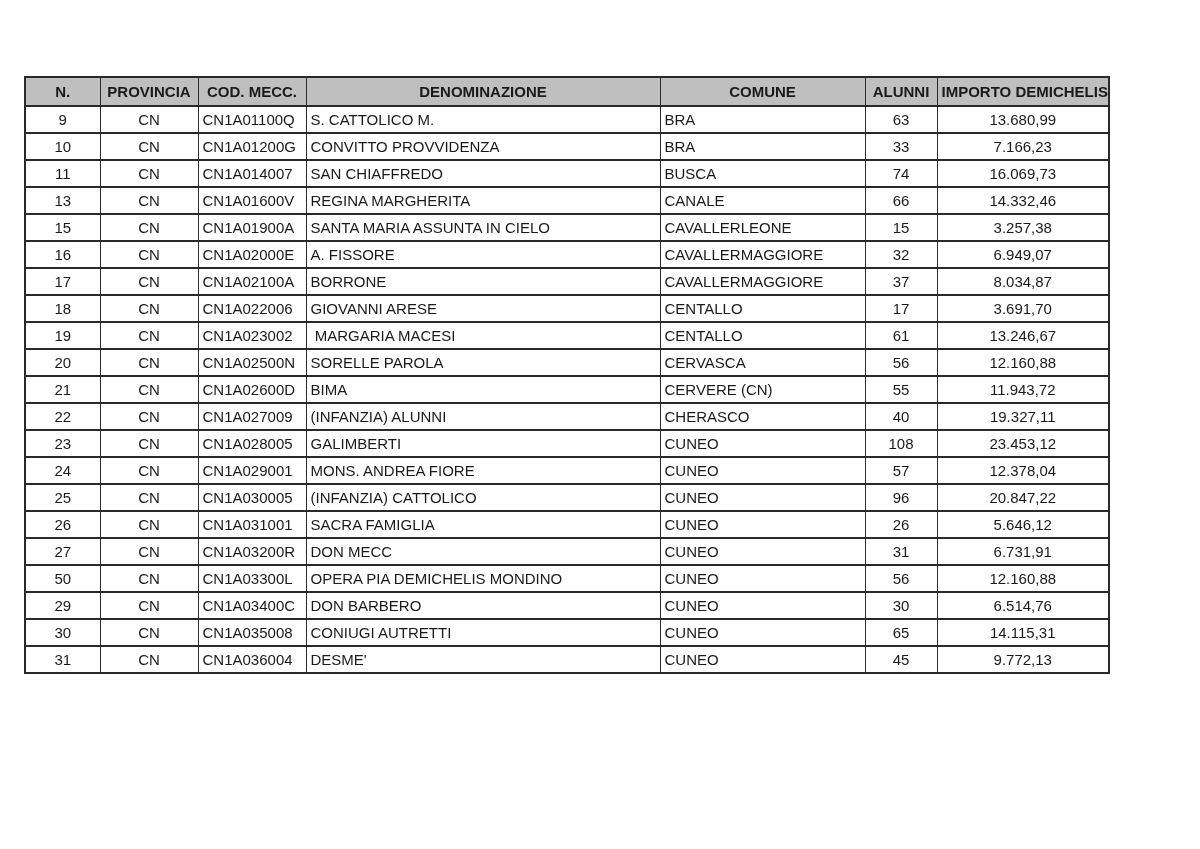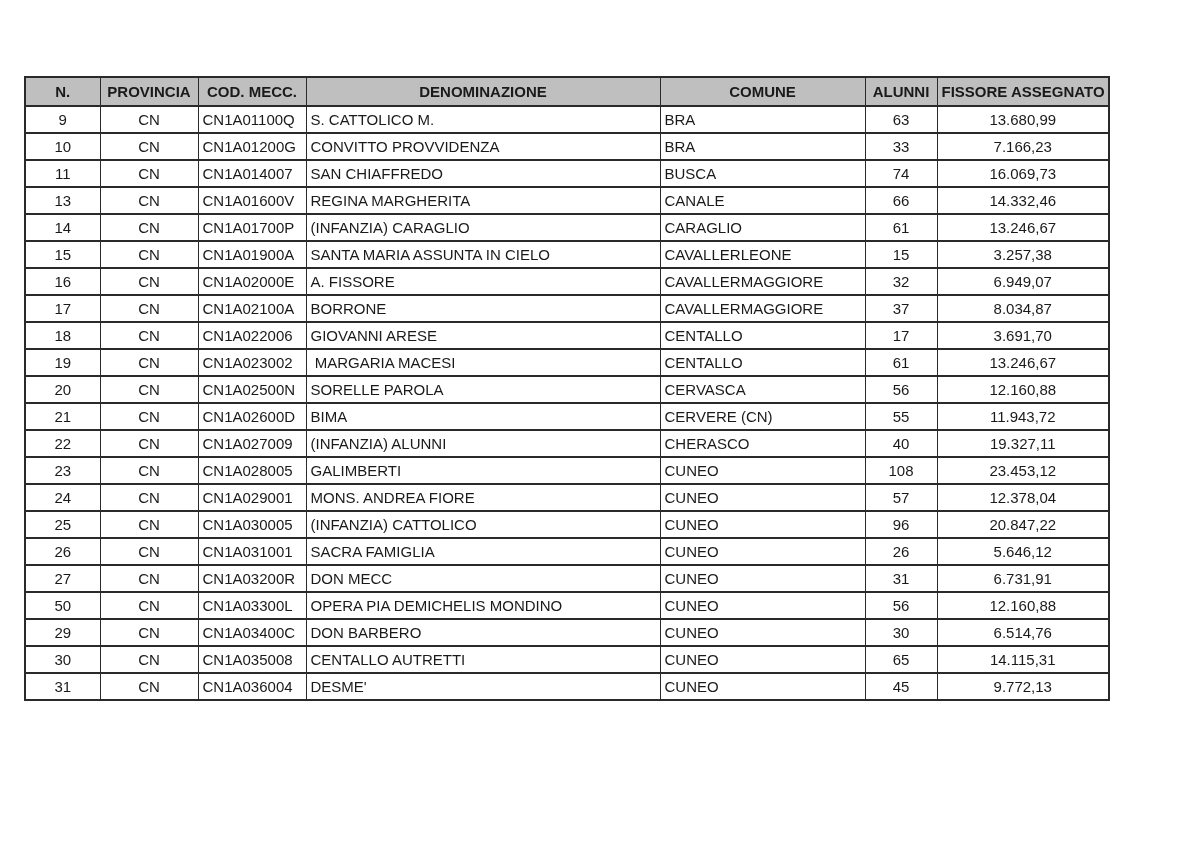--- a/index.html
+++ b/index.html
@@ -83,21 +83,21 @@
         <col class="w6">
     </colgroup>
     <thead>
       <tr>
           <th>N.</th>
           <th>PROVINCIA</th>
           <th>COD. MECC.</th>
           <th>DENOMINAZIONE</th>
           <th>COMUNE</th>
           <th>ALUNNI</th>
-          <th>FISSORE ASSEGNATO</th>
+          <th>IMPORTO DEMICHELIS</th>
         </tr>
     </thead>
     <tbody>
         <tr>
           <td class="col-0">9</td>
           <td class="col-1">CN</td>
           <td class="col-2">CN1A01100Q</td>
           <td class="col-3">S. CATTOLICO M.</td>
           <td class="col-4">BRA</td>
           <td class="col-5">63</td>
@@ -124,29 +124,20 @@
         <tr>
           <td class="col-0">13</td>
           <td class="col-1">CN</td>
           <td class="col-2">CN1A01600V</td>
           <td class="col-3">REGINA MARGHERITA</td>
           <td class="col-4">CANALE</td>
           <td class="col-5">66</td>
           <td class="col-6">14.332,46</td>
         </tr>
         <tr>
-          <td class="col-0">14</td>
-          <td class="col-1">CN</td>
-          <td class="col-2">CN1A01700P</td>
-          <td class="col-3">(INFANZIA) CARAGLIO</td>
-          <td class="col-4">CARAGLIO</td>
-          <td class="col-5">61</td>
-          <td class="col-6">13.246,67</td>
-        </tr>
-        <tr>
           <td class="col-0">15</td>
           <td class="col-1">CN</td>
           <td class="col-2">CN1A01900A</td>
           <td class="col-3">SANTA MARIA ASSUNTA IN CIELO</td>
           <td class="col-4">CAVALLERLEONE</td>
           <td class="col-5">15</td>
           <td class="col-6">3.257,38</td>
         </tr>
         <tr>
           <td class="col-0">16</td>
@@ -271,21 +262,21 @@
           <td class="col-2">CN1A03400C</td>
           <td class="col-3">DON BARBERO</td>
           <td class="col-4">CUNEO</td>
           <td class="col-5">30</td>
           <td class="col-6">6.514,76</td>
         </tr>
         <tr>
           <td class="col-0">30</td>
           <td class="col-1">CN</td>
           <td class="col-2">CN1A035008</td>
-          <td class="col-3">CENTALLO AUTRETTI</td>
+          <td class="col-3">CONIUGI AUTRETTI</td>
           <td class="col-4">CUNEO</td>
           <td class="col-5">65</td>
           <td class="col-6">14.115,31</td>
         </tr>
         <tr>
           <td class="col-0">31</td>
           <td class="col-1">CN</td>
           <td class="col-2">CN1A036004</td>
           <td class="col-3">DESME'</td>
           <td class="col-4">CUNEO</td>

